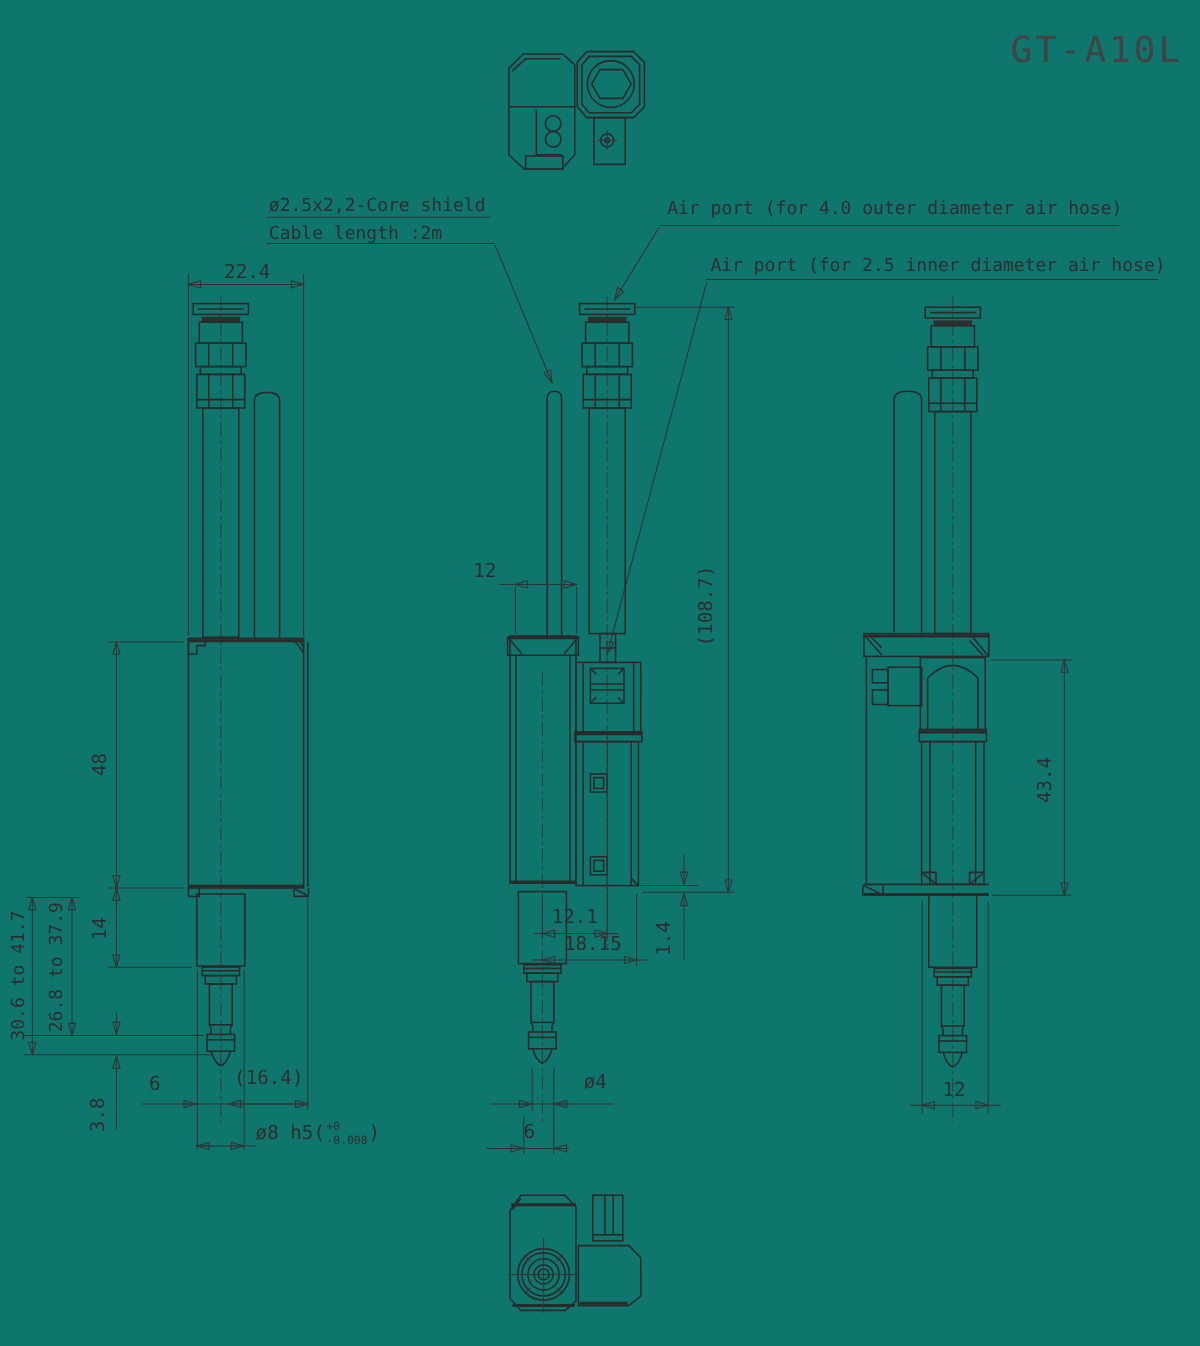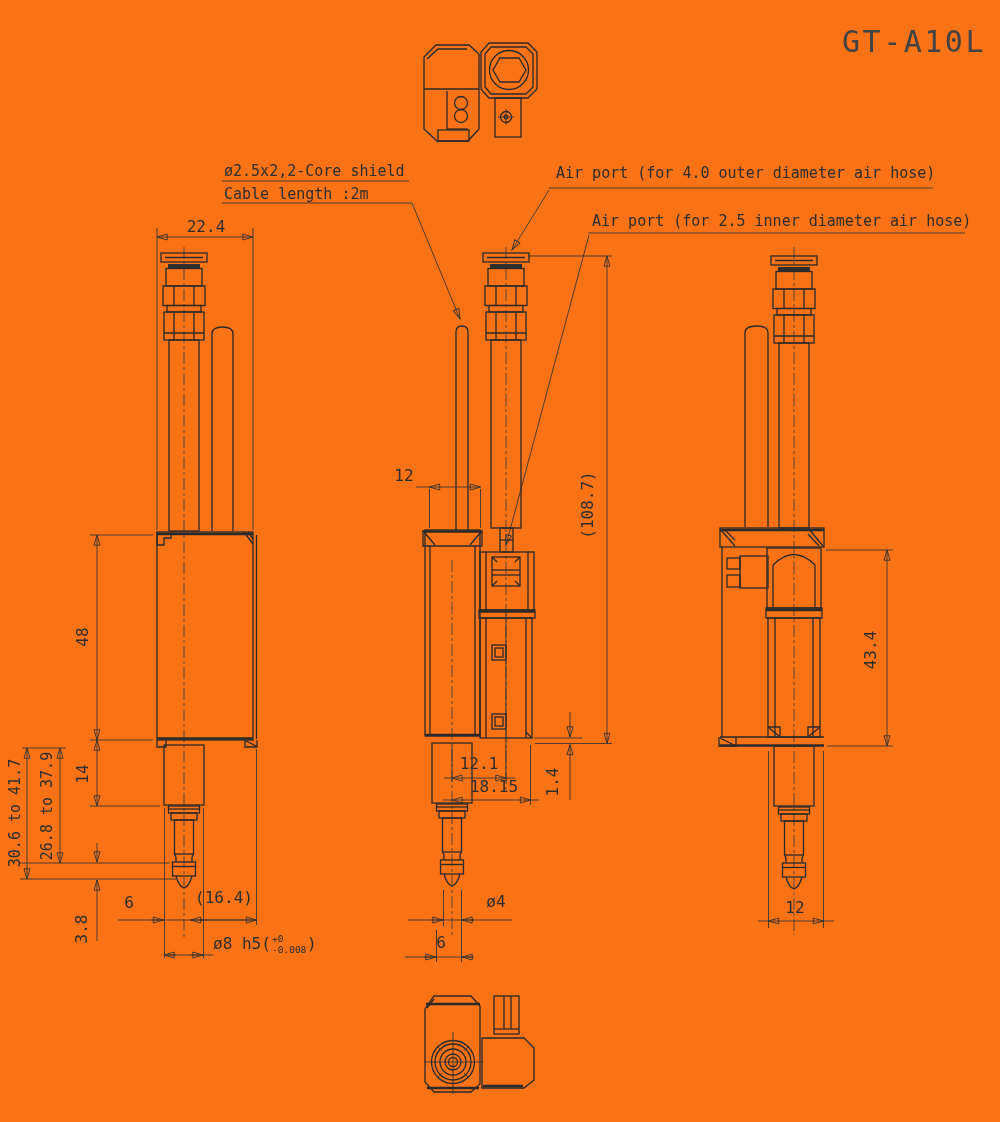--- a/index.html
+++ b/index.html
@@ -1,16 +1,16 @@
 <!DOCTYPE html>
 <html><head>
 <meta charset="utf-8">
 <style>
   html,body{margin:0;padding:0;background:#fff;}
-  .sheet{position:relative;width:1000px;height:1122px;background:#f97316;overflow:hidden;
+  .sheet{position:relative;width:1000px;height:1122px;background:#0f766e;overflow:hidden;
          font-family:"DejaVu Sans Mono", monospace;}
   svg{position:absolute;left:0;top:0;}
   svg *{vector-effect:none;}
   .obj{fill:none;stroke:#2a2a2a;stroke-width:1.3;stroke-linecap:butt;stroke-linejoin:miter;}
   .thick{fill:none;stroke:#2a2a2a;stroke-width:2.5;}
   .thin{fill:none;stroke:#333333;stroke-width:0.85;}
   .cl{fill:none;stroke:#3a3a3a;stroke-width:0.8;stroke-dasharray:12 3 3 3;}
   .dark{fill:#2f2f2f;stroke:none;}
   text{fill:#2e2e2e;font-family:"DejaVu Sans Mono",monospace;}
   .dim{font-size:16px;}

